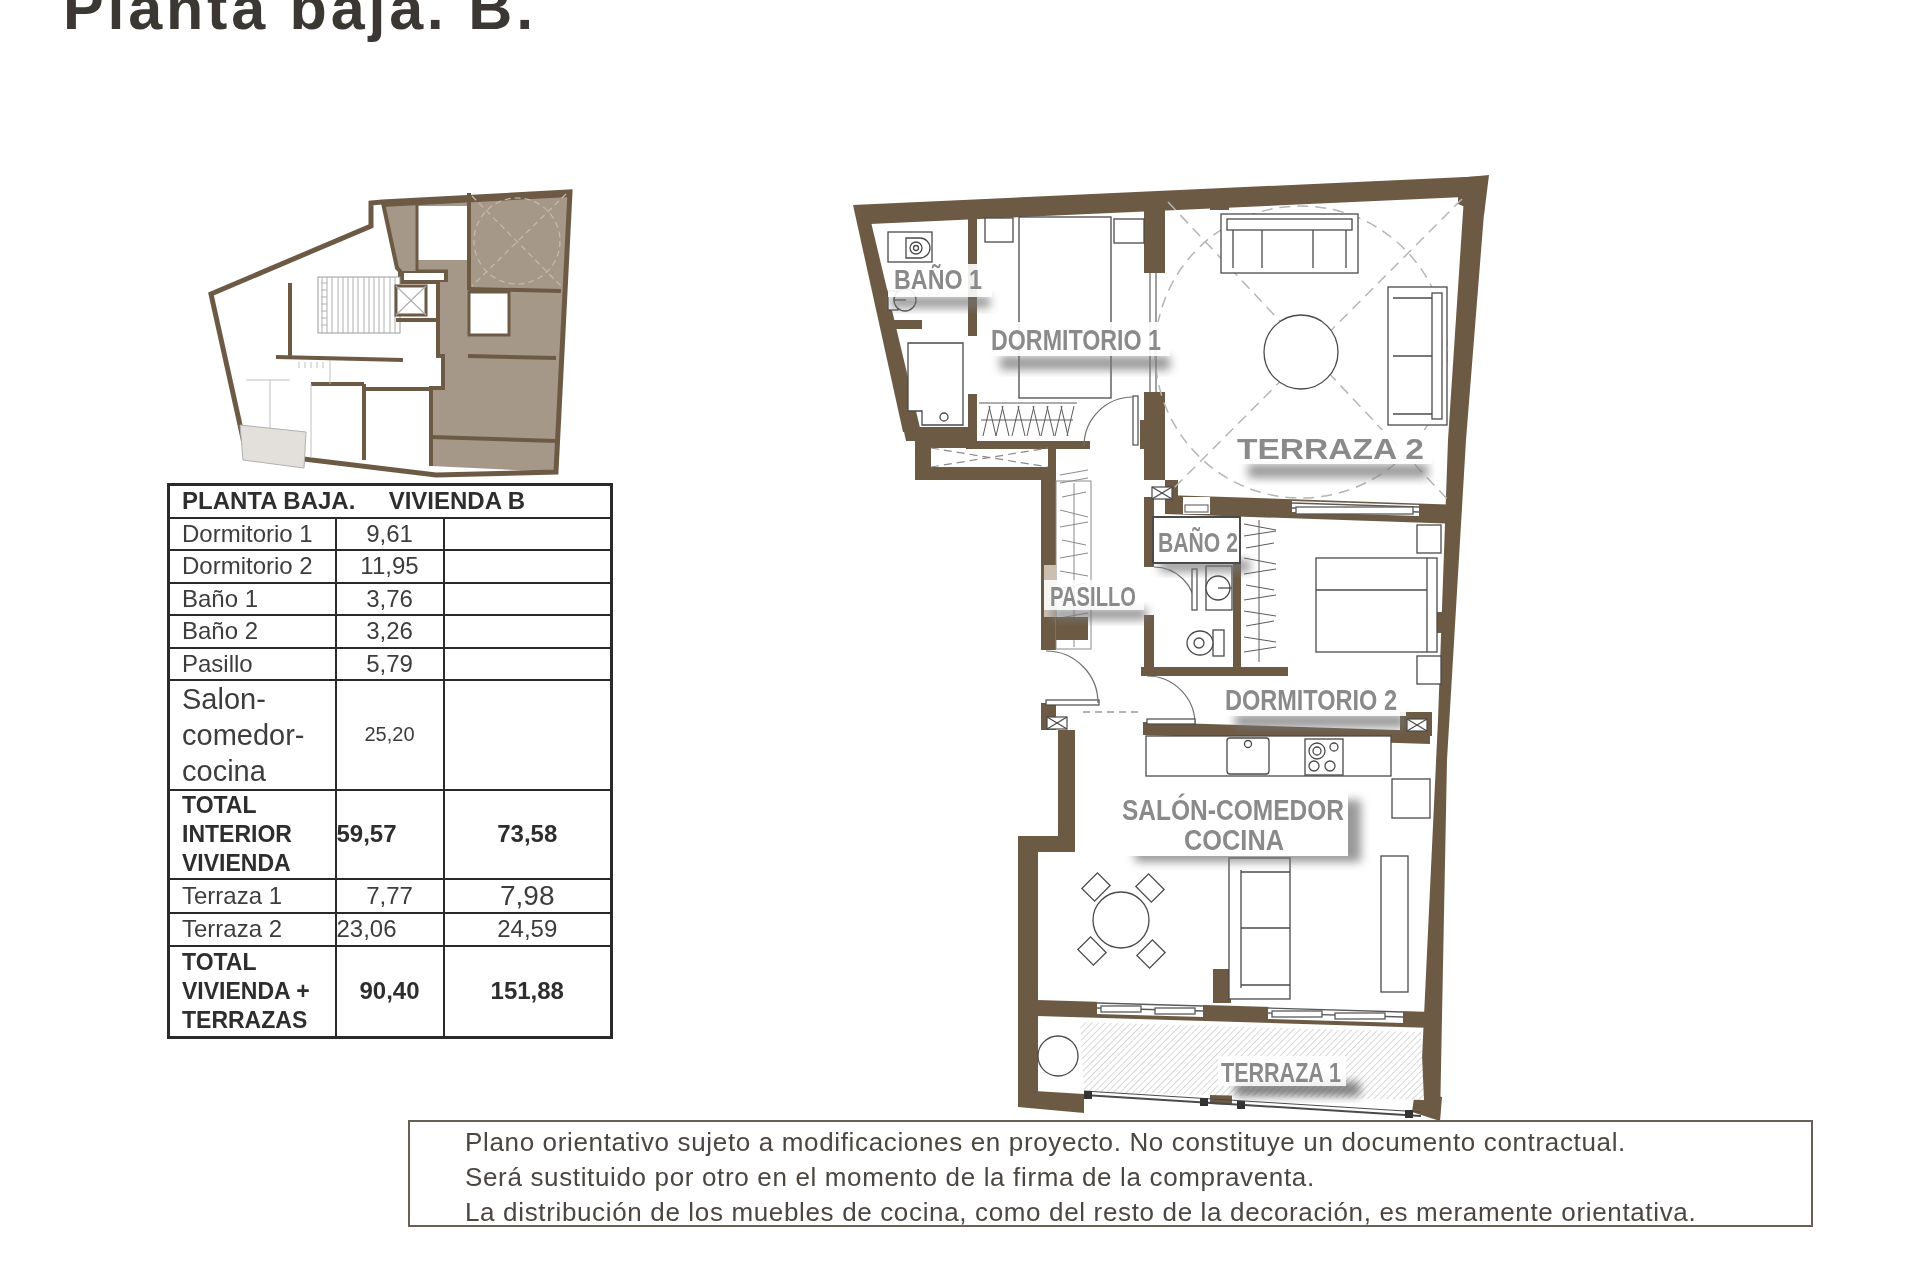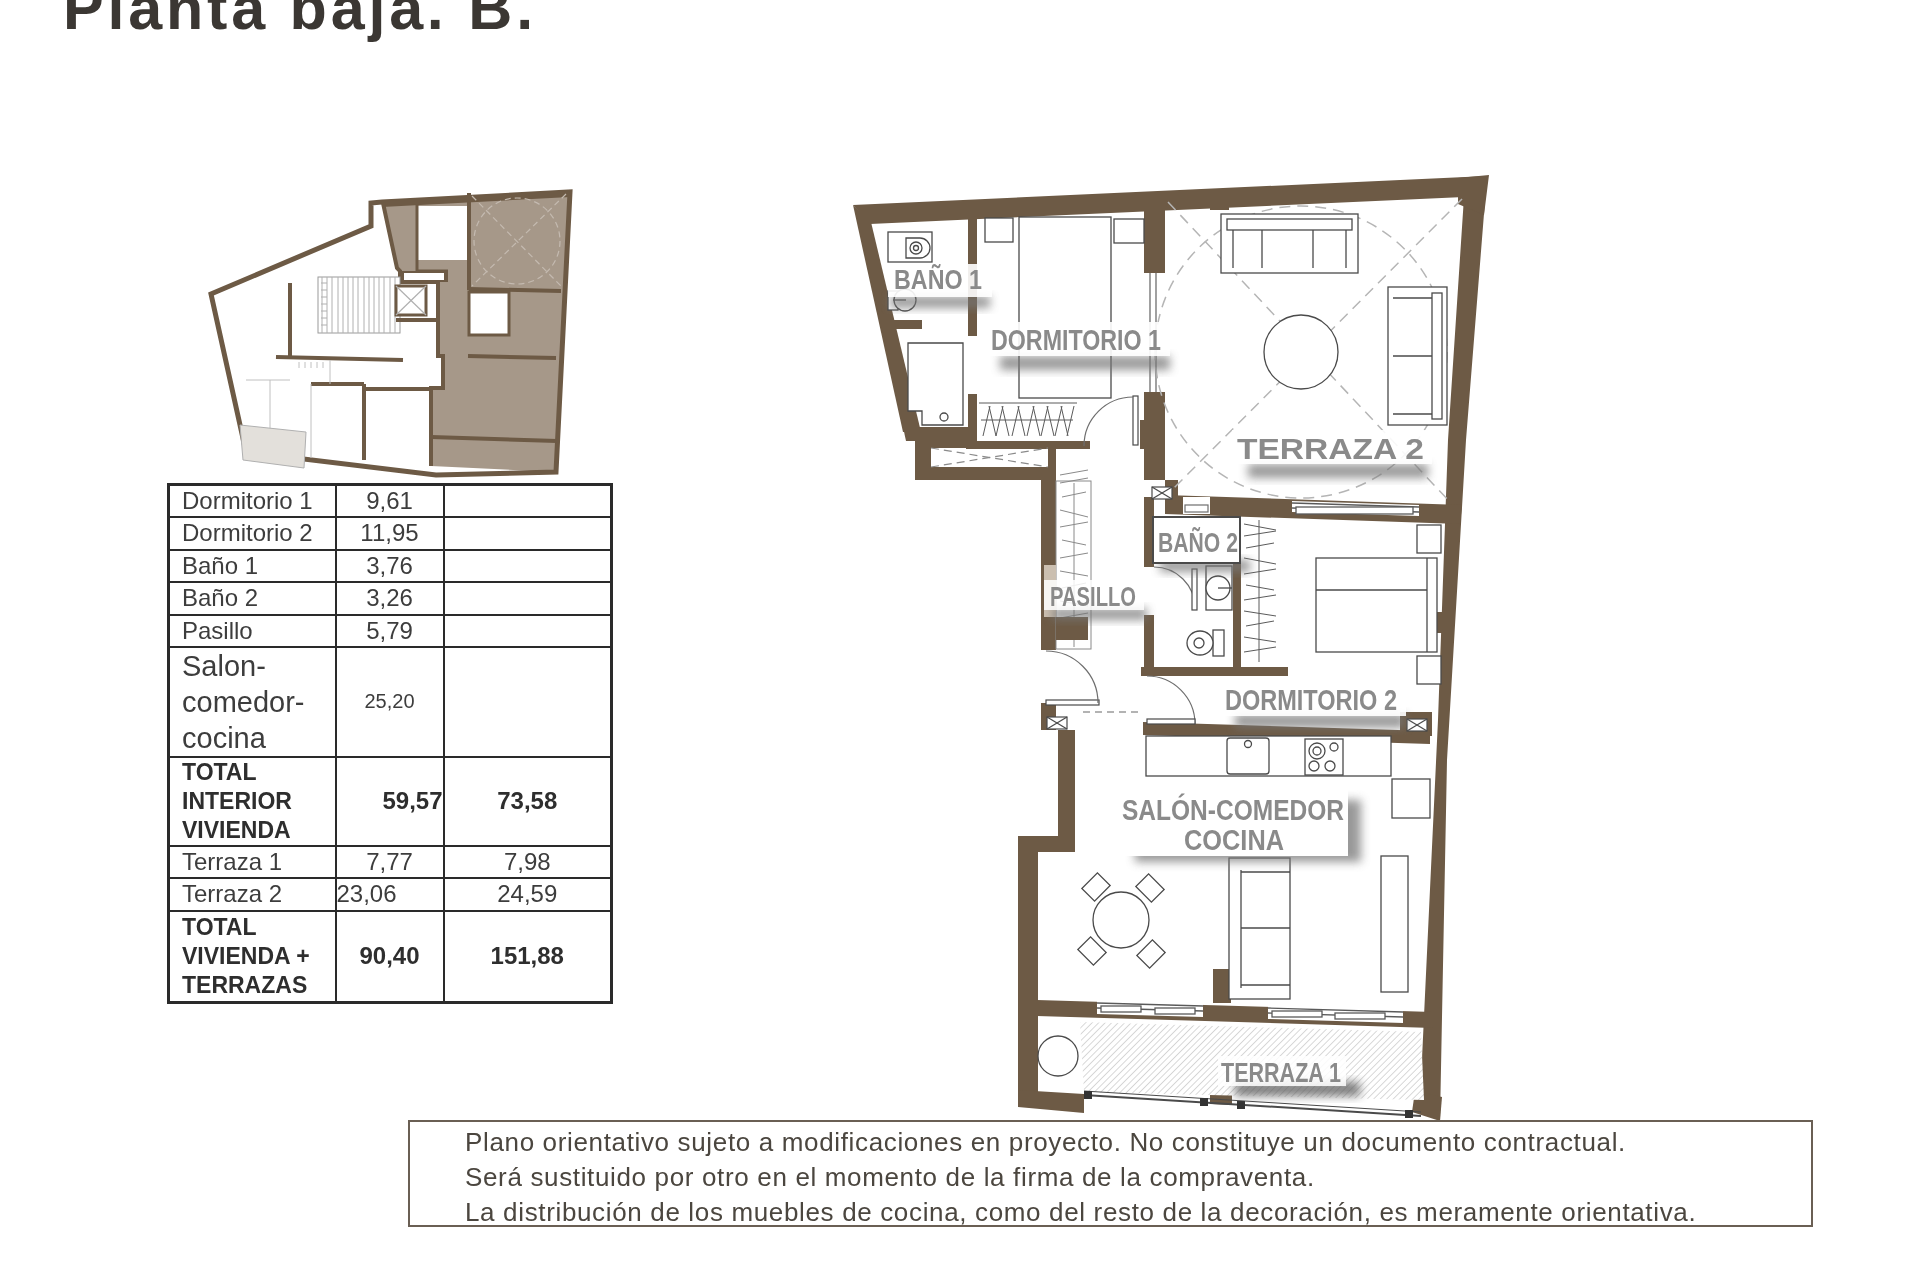--- a/index.html
+++ b/index.html
@@ -107,20 +107,23 @@
 
 <table style="position:absolute;left:167px;top:483px;width:443px;border:3px solid #2a2a2a">
 <colgroup>
       <col style="width:167px">
       <col style="width:108px">
       <col style="width:168px">
     </colgroup>
 <tbody>
 
 
+<tr style="height:33px">
+<td colspan="3" style="border:2px solid #2a2a2a;font-weight:bold;font-size:24px;color:#2e2e2e;padding-left:12px">PLANTA BAJA.&nbsp;&nbsp;&nbsp;&nbsp;&nbsp;VIVIENDA B</td>
+</tr>
 
 <tr style="height:32px">
 <td style="border:2px solid #2a2a2a;font-size:24px;padding-left:12px">Dormitorio 1</td>
 <td style="border:2px solid #2a2a2a;text-align:center;font-size:24px">9,61</td>
 <td style="border:2px solid #2a2a2a"></td>
 </tr>
 
 <tr style="height:33px">
 <td style="border:2px solid #2a2a2a;font-size:24px;padding-left:12px">Dormitorio 2</td>
 <td style="border:2px solid #2a2a2a;text-align:center;font-size:24px">11,95</td>
@@ -146,28 +149,28 @@
 </tr>
 
 <tr style="height:90px">
 <td style="border:2px solid #2a2a2a;font-size:29px;padding-left:12px;line-height:1.25">Salon-<br>comedor-<br>cocina</td>
 <td style="border:2px solid #2a2a2a;text-align:center;font-size:20px">25,20</td>
 <td style="border:2px solid #2a2a2a"></td>
 </tr>
 
 <tr style="height:88px">
 <td style="border:2px solid #2a2a2a;font-weight:bold;font-size:23px;color:#2e2e2e;padding-left:12px;line-height:1.25">TOTAL<br>INTERIOR<br>VIVIENDA</td>
-<td style="border:2px solid #2a2a2a;text-align:right;font-weight:bold;font-size:24px;color:#2e2e2e">59,57</td>
+<td style="border:2px solid #2a2a2a;text-align:left;font-weight:bold;font-size:24px;color:#2e2e2e">59,57</td>
 <td style="border:2px solid #2a2a2a;text-align:center;font-weight:bold;font-size:24px;color:#2e2e2e">73,58</td>
 </tr>
 
 <tr style="height:32px">
 <td style="border:2px solid #2a2a2a;font-size:24px;padding-left:12px">Terraza 1</td>
 <td style="border:2px solid #2a2a2a;text-align:center;font-size:24px">7,77</td>
-<td style="border:2px solid #2a2a2a;text-align:center;font-size:24px">7,98</td>
+<td style="border:2px solid #2a2a2a;text-align:center;font-size:28px">7,98</td>
 </tr>
 
 <tr style="height:33px">
 <td style="border:2px solid #2a2a2a;font-size:24px;padding-left:12px">Terraza 2</td>
 <td style="border:2px solid #2a2a2a;font-size:24px">23,06</td>
 <td style="border:2px solid #2a2a2a;text-align:center;font-size:24px">24,59</td>
 </tr>
 
 <tr style="height:92px">
 <td style="border:2px solid #2a2a2a;font-weight:bold;font-size:23px;color:#2e2e2e;padding-left:12px;line-height:1.25">TOTAL<br>VIVIENDA +<br>TERRAZAS</td>

